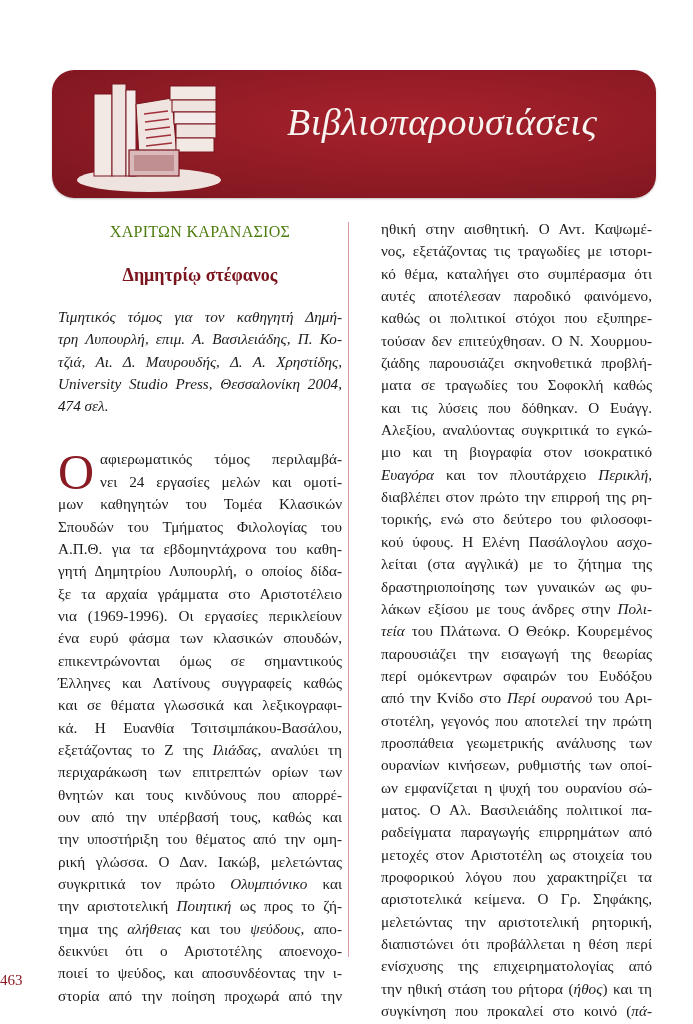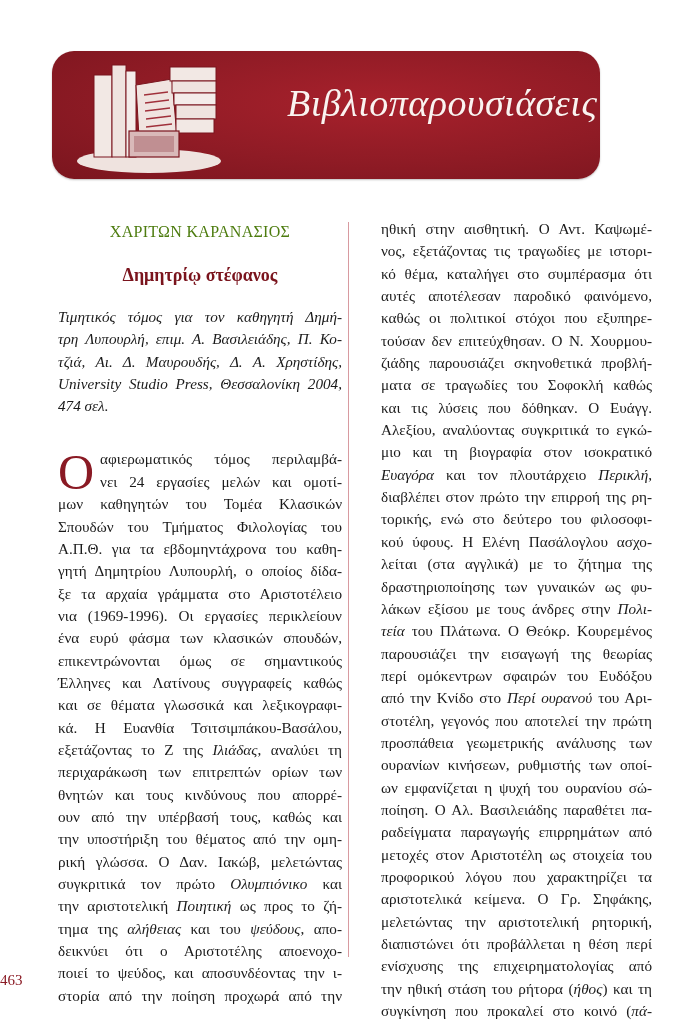--- a/index.html
+++ b/index.html
@@ -6,22 +6,22 @@
     body {
       width: 693px; height: 1024px;
       background: #ffffff;
       position: relative;
       overflow: hidden;
       font-family: "Liberation Serif", "DejaVu Serif", serif;
       color: #1a1a1a;
     }
     .banner {
       position: absolute;
-      left: 52px; top: 51px;
-      width: 548px; height: 128px;
+      left: 52px; top: 70px;
+      width: 604px; height: 128px;
       border-radius: 22px;
       background: radial-gradient(ellipse at 60% 40%, #a8212c 0%, #8f1b25 55%, #7a151e 100%);
       box-shadow: 0 1px 2px rgba(0,0,0,0.25);
       overflow: hidden;
     }
     .banner-art {
       position: absolute;
       left: 22px; top: 6px;
       width: 150px; height: 118px;
     }
@@ -185,21 +185,21 @@
       <span class="rline">δραστηριοποίησης των γυναικών ως φυ-</span>
       <span class="rline">λάκων εξίσου με τους άνδρες στην <em>Πολι-</em></span>
       <span class="rline"><em>τεία</em> του Πλάτωνα. Ο Θεόκρ. Κουρεμένος</span>
       <span class="rline">παρουσιάζει την εισαγωγή της θεωρίας</span>
       <span class="rline">περί ομόκεντρων σφαιρών του Ευδόξου</span>
       <span class="rline">από την Κνίδο στο <em>Περί ουρανού</em> του Αρι-</span>
       <span class="rline">στοτέλη, γεγονός που αποτελεί την πρώτη</span>
       <span class="rline">προσπάθεια γεωμετρικής ανάλυσης των</span>
       <span class="rline">ουρανίων κινήσεων, ρυθμιστής των οποί-</span>
       <span class="rline">ων εμφανίζεται η ψυχή του ουρανίου σώ-</span>
-      <span class="rline">ποίηση. Ο Αλ. Βασιλειάδης παραθέτει πα-</span>
+      <span class="rline">ματος. Ο Αλ. Βασιλειάδης πολιτικοί πα-</span>
       <span class="rline">ραδείγματα παραγωγής επιρρημάτων από</span>
       <span class="rline">μετοχές στον Αριστοτέλη ως στοιχεία του</span>
       <span class="rline">προφορικού λόγου που χαρακτηρίζει τα</span>
       <span class="rline">αριστοτελικά κείμενα. Ο Γρ. Σηφάκης,</span>
       <span class="rline">μελετώντας την αριστοτελική ρητορική,</span>
       <span class="rline">διαπιστώνει ότι προβάλλεται η θέση περί</span>
       <span class="rline">ενίσχυσης της επιχειρηματολογίας από</span>
       <span class="rline">την ηθική στάση του ρήτορα (<em>ήθος</em>) και τη</span>
       <span class="rline">συγκίνηση που προκαλεί στο κοινό (<em>πά-</em></span>
     </div>

